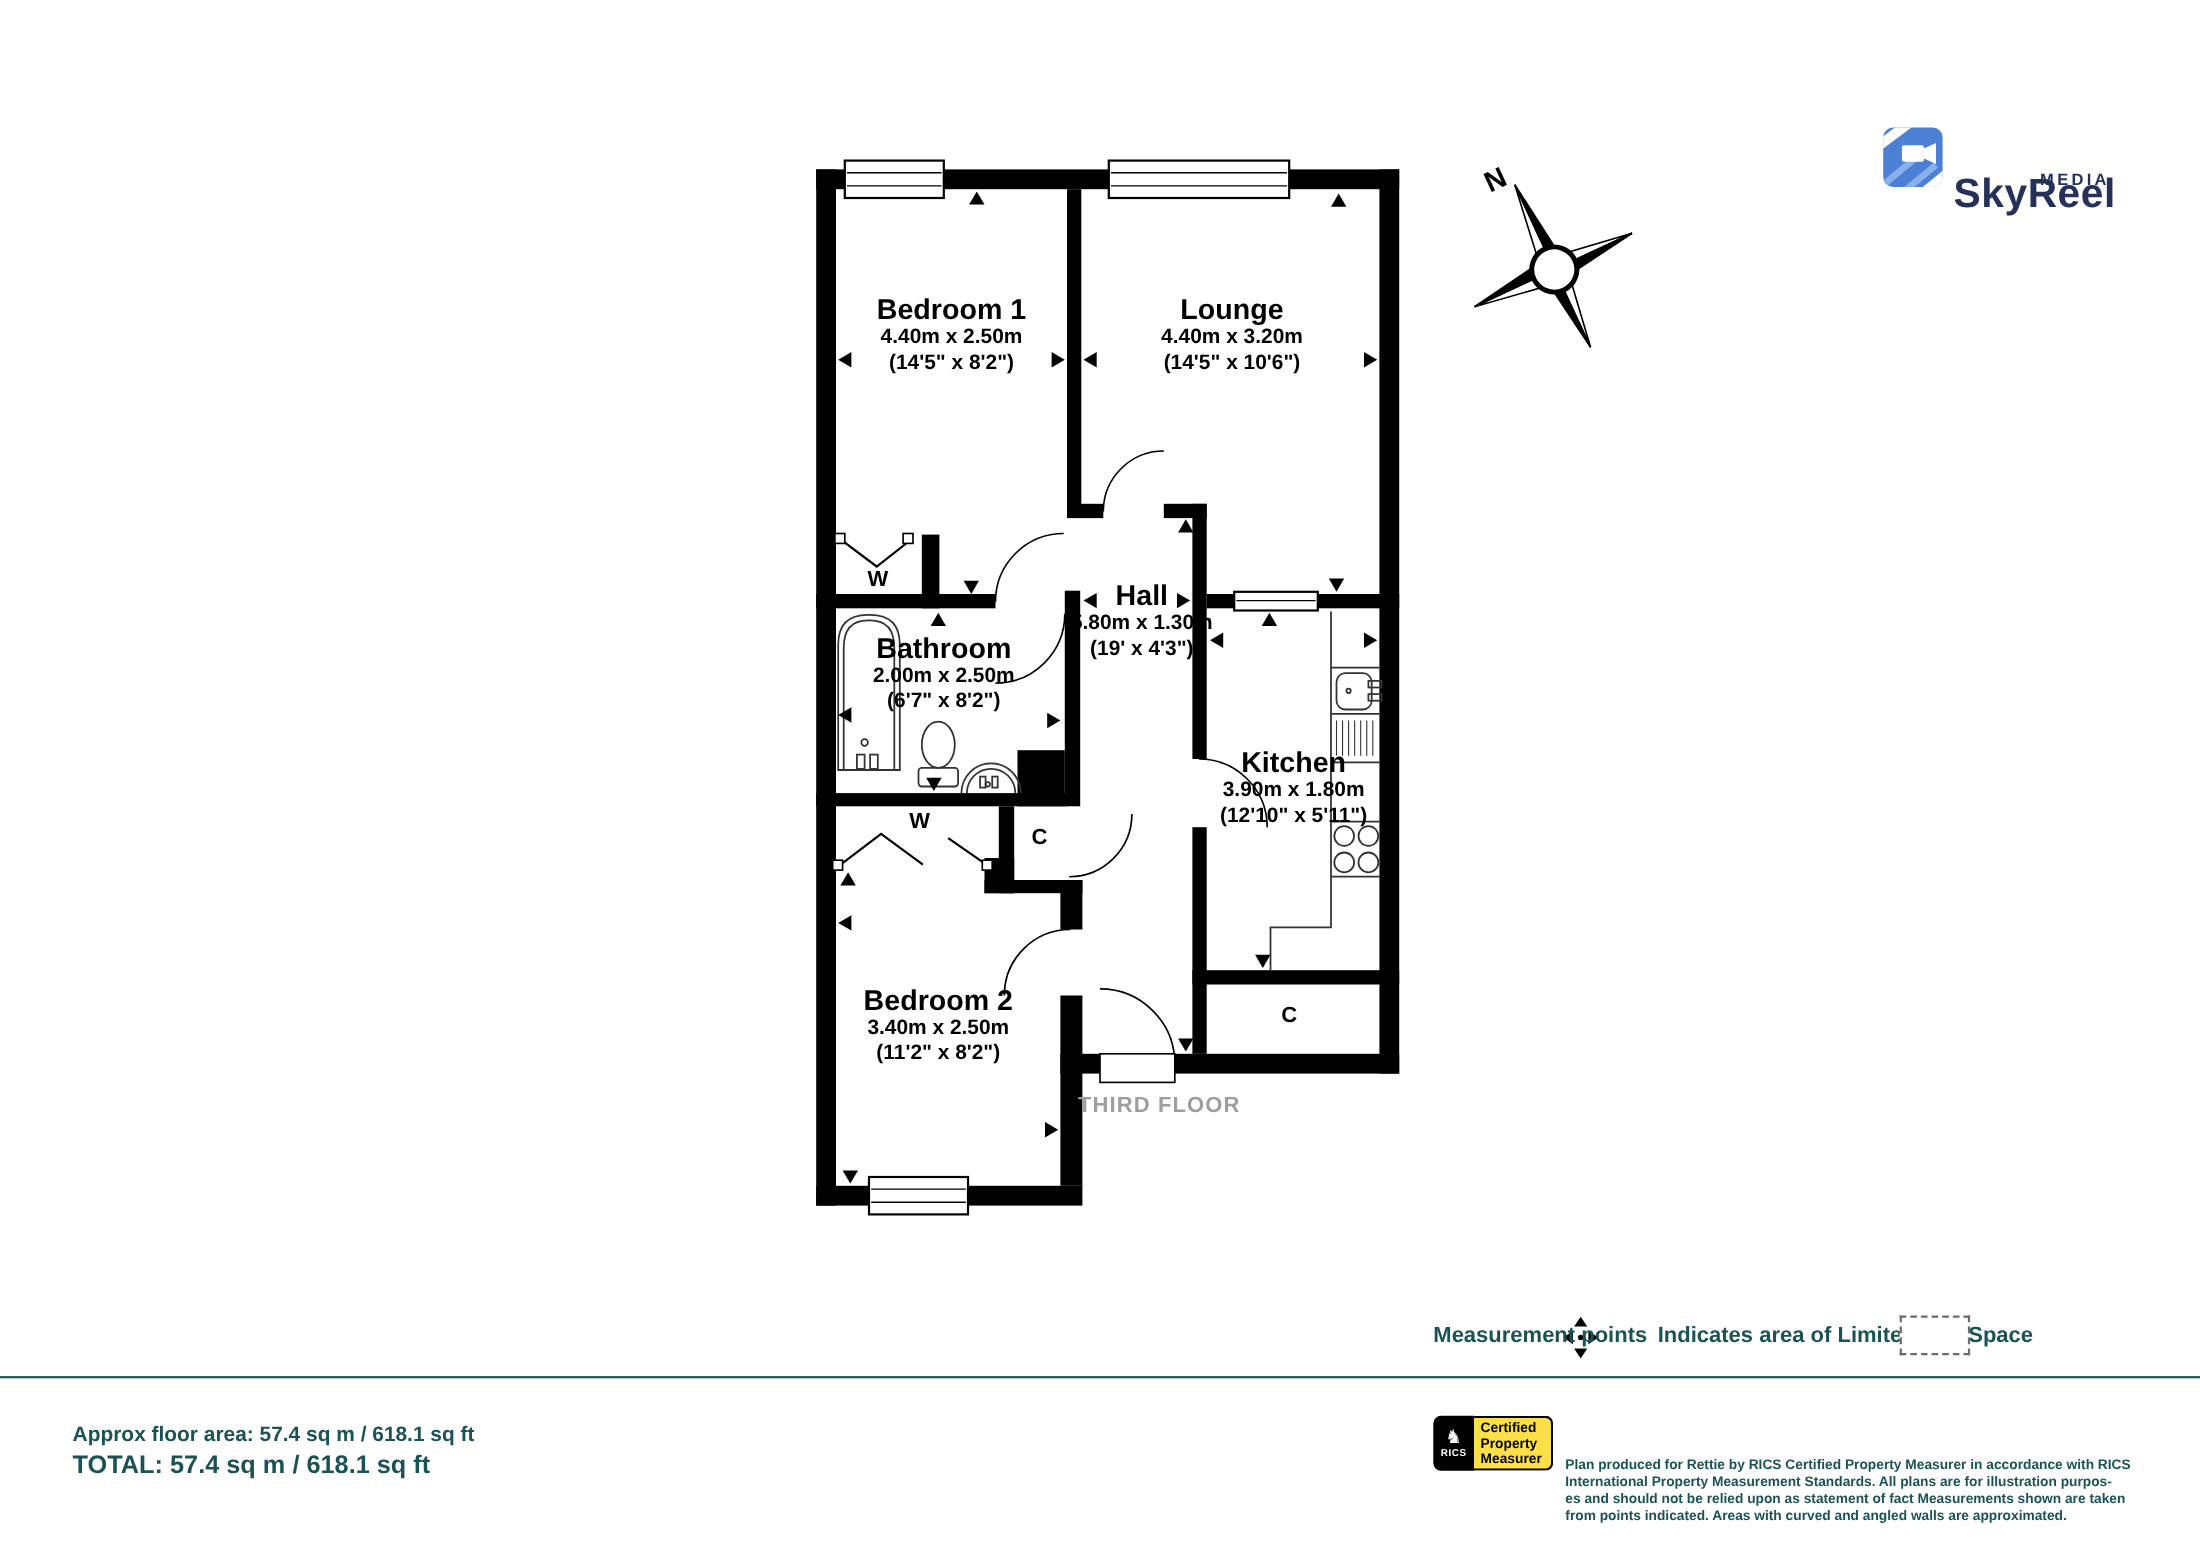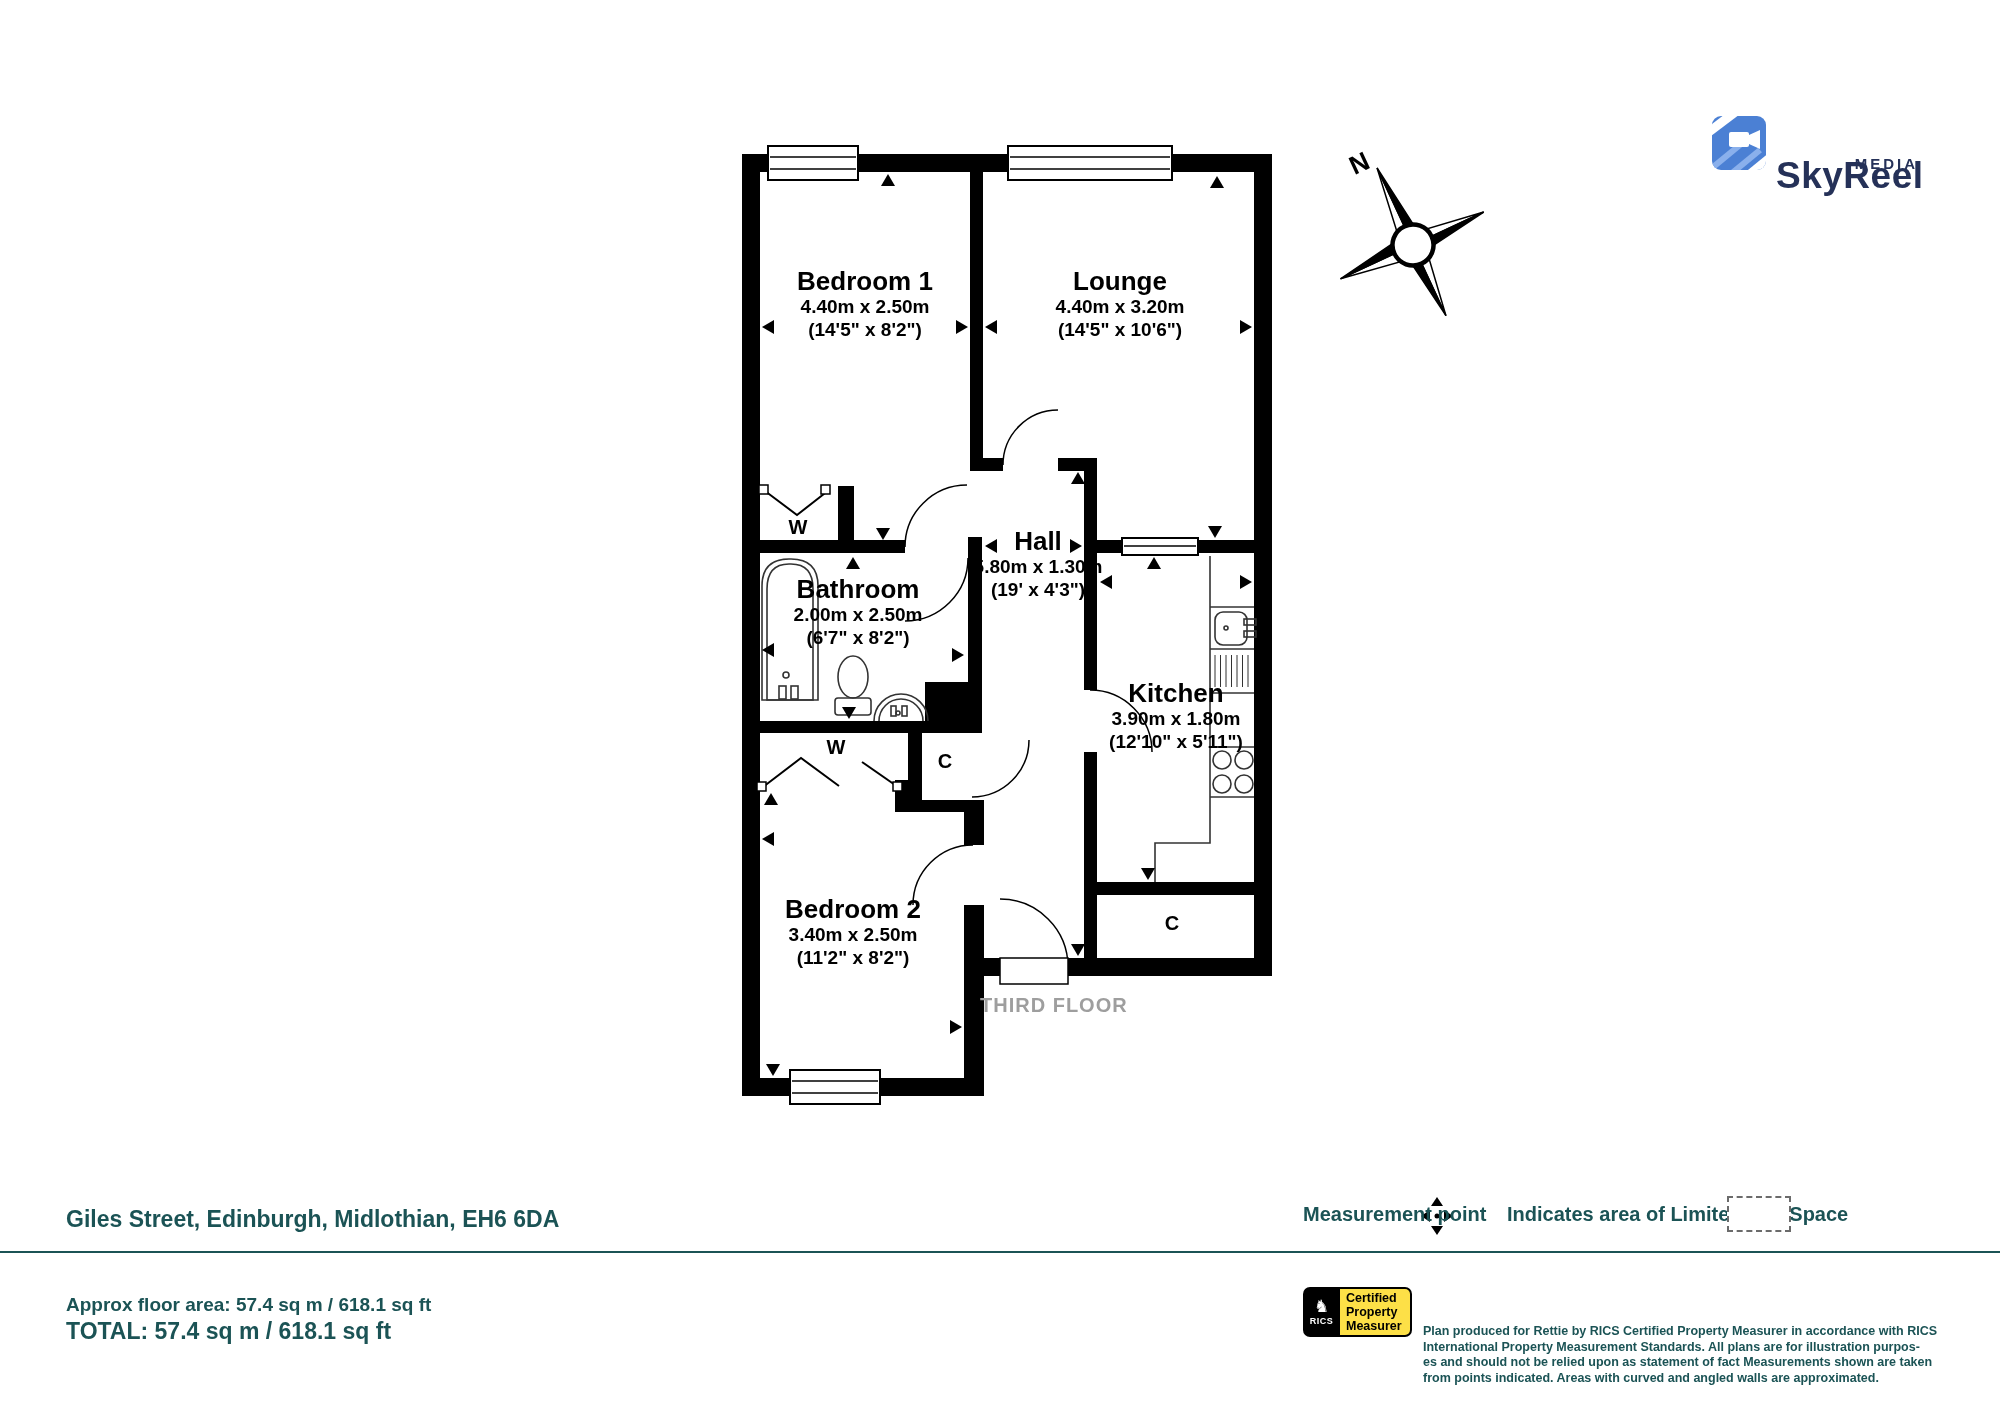--- a/index.html
+++ b/index.html
@@ -255,22 +255,21 @@
   <div class="feature-label" style="left:798px;top:516px;">W</div>
   <div class="feature-label" style="left:836px;top:736px;">W</div>
   <div class="feature-label" style="left:945px;top:750px;">C</div>
   <div class="feature-label" style="left:1172px;top:912px;">C</div>
 
   <div class="floor-label" style="left:980px;top:994px;">THIRD FLOOR</div>
 
   <div class="brand-name">SkyReel</div>
   <div class="brand-sub">MEDIA</div>
 
-  <div class="address teal">Giles Street, Edinburgh, Midlothian, EH6 6DA</div>
-  <div class="mp-label teal">Measurement point</div>
+  <div class="mp-label teal">Measurement points</div>
   <div class="lu-label teal">Indicates area of Limited Use Space</div>
   <div class="lu-box"></div>
   <div class="divider"></div>
   <div class="approx teal">Approx floor area: 57.4 sq m / 618.1 sq ft</div>
   <div class="total teal">TOTAL: 57.4 sq m / 618.1 sq ft</div>
 
   <div class="rics">
     <div class="rics-black">
       <div class="rics-knight">♞</div>
       <div class="rics-org">RICS</div>

